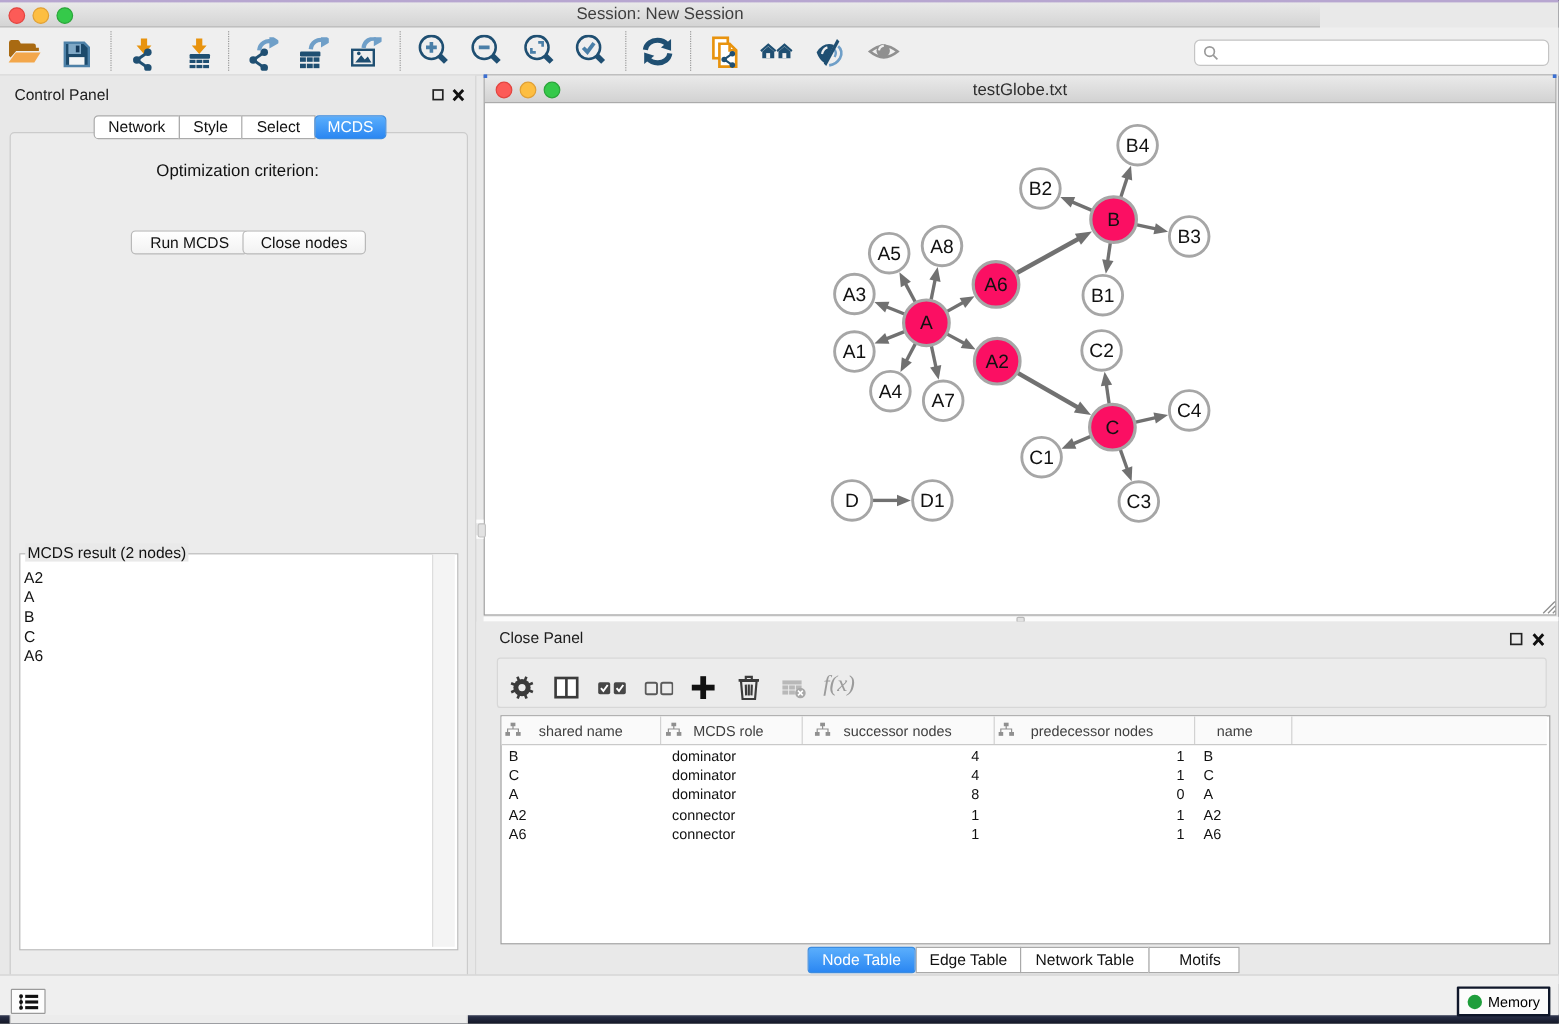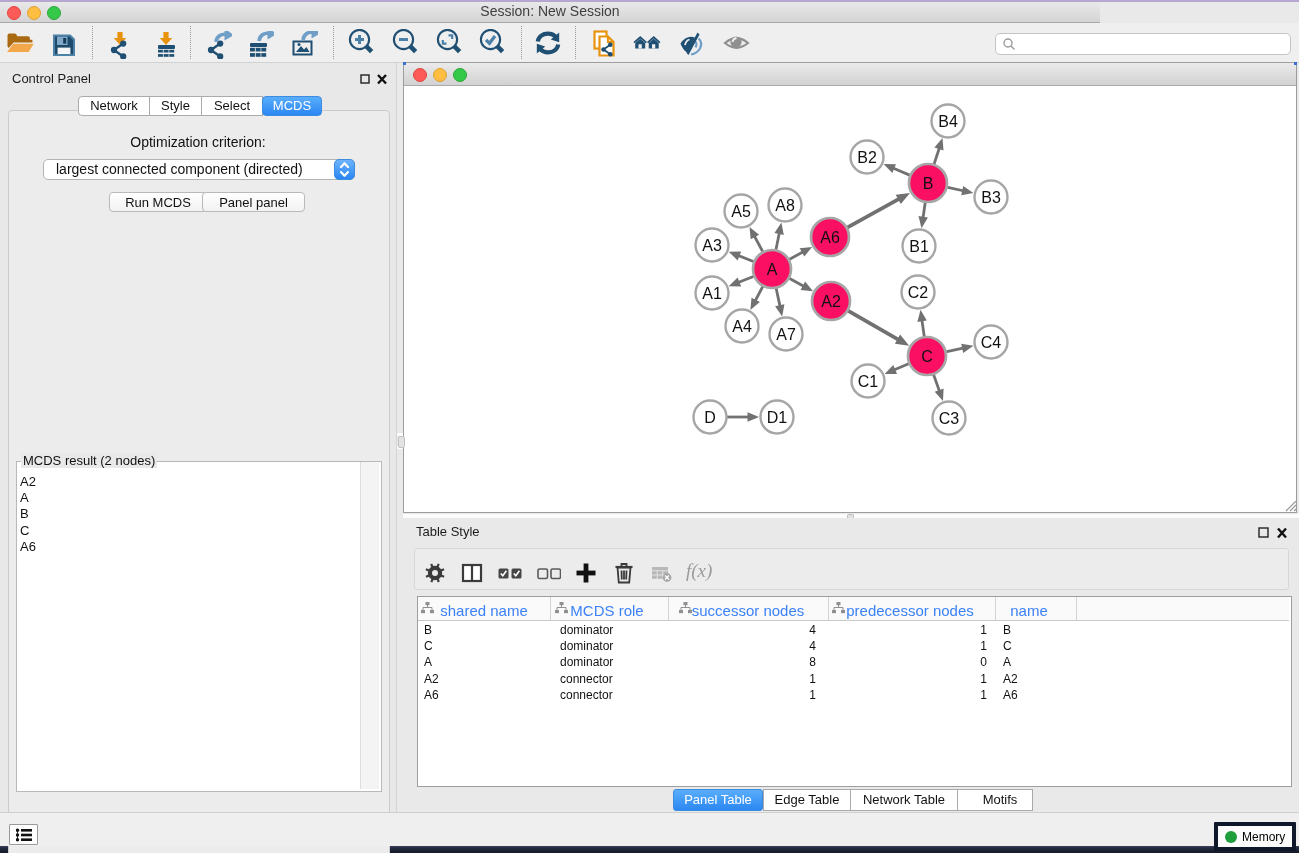--- a/index.html
+++ b/index.html
@@ -35,30 +35,30 @@
 #gbscroll{left:360px;top:399px;width:18px;height:327px;background:#f4f4f4;border-left:1px solid #ddd;}
 
 #netwin{left:403px;top:62px;width:894px;height:451px;background:#fff;border:1px solid #9d9d9d;box-sizing:border-box;}
 #nettitle{left:0;top:0;width:892px;height:22px;background:linear-gradient(#eaeaea,#d2d2d2);border-bottom:1px solid #ababab;}
 #nettitle .t{width:100%;top:3px;text-align:center;font-size:14px;color:#2e2e2e;}
 
 #tpanel{left:397px;top:518px;width:902px;height:302px;background:#e9e9e9;}
 #tpanel .hdr{left:19px;top:6px;font-size:13px;color:#1c1c1c;}
 #ttoolbar{left:17px;top:30px;width:873px;height:40px;background:#ececec;border:1px solid #d7d7d7;border-radius:3px;}
 #ttable{left:20px;top:78px;width:873px;height:189px;background:#fff;border:1px solid #9e9e9e;}
-#thead{left:0;top:0;width:871px;height:23px;background:#fafafa;border-bottom:1px solid #c9c9c9;font-size:15px;color:#3b82f6;}
+#thead{left:0;top:0;width:871px;height:23px;background:#fafafa;border-bottom:1px solid #c9c9c9;font-size:12px;color:#404040;}
 .vline{top:0;height:23px;width:0;border-left:1px solid #d2d2d2;}
 .hcell{top:5px;position:absolute;}
 .trow{position:absolute;font-size:12px;color:#111;}
 
 .btab{position:absolute;height:18px;background:#fff;border:1px solid #a9a9a9;font-size:13px;color:#111;text-align:center;padding-top:2px;}
 .btabsel{background:linear-gradient(#5aaefc,#2b87f2);color:#fff;border-color:#3c8ce0;border-radius:3px;z-index:3;}
 
 #statusbar{left:0;top:812px;width:1299px;height:33px;background:#efefef;border-top:1px solid #cfcfcf;}
-#memorybtn{left:1214px;top:9px;width:74px;height:21px;background:#fcfcfc;border:4px solid #0f172a;border-radius:1px;font-size:12px;color:#000;}
+#memorybtn{left:1214px;top:9px;width:74px;height:21px;background:#fcfcfc;border:2px solid #0f172a;border-radius:1px;font-size:12px;color:#000;}
 #lefticon{left:9px;top:11px;width:27px;height:19px;background:#fdfdfd;border:1px solid #9a9a9a;border-radius:1px;}
 </style></head>
 <body>
 <div class="abs" id="app"></div>
 <div class="abs" style="left:0;top:845px;width:1299px;height:8px;background:linear-gradient(180deg,#4a5068 0%,#252b42 35%,#141827 100%);"></div>
 <div class="abs" id="purpletop"></div>
 <div class="abs" id="titlebar">
  <div class="abs tl" style="left:7px;background:#fc5b57;border:1px solid #e2443f;"></div>
  <div class="abs tl" style="left:27px;background:#fdbe41;border:1px solid #e0a035;"></div>
  <div class="abs tl" style="left:47px;background:#35c94a;border:1px solid #2ba53a;"></div>
@@ -208,40 +208,33 @@
       <path d="M18 1 L26 9.5 M26 1 L18 9.5" stroke="#111" stroke-width="2.4"></path>
     </svg>
  <div class="abs" id="innerpanel"></div>
  <div class="abs" id="optlabel">Optimization criterion:</div>
  <div class="abs tabrow" style="left:0;top:33px;width:396px;">
   <div class="tab" style="left:78px;width:70px;border-radius:4px 0 0 4px;">Network</div>
   <div class="tab" style="left:149px;width:51px;">Style</div>
   <div class="tab" style="left:201px;width:60px;">Select</div>
   <div class="tab tabsel" style="left:262px;width:58px;">MCDS</div>
  </div>
- <div class="abs" id="dropdown">
-  <div class="abs txt">largest connected component (directed)</div>
-  <div class="abs btn">
-        <svg style="position:absolute;left:3px;top:2px" width="13" height="15" viewBox="0 0 13 15">
-          <path d="M3 5 L6.5 1.2 L10 5 M3 10 L6.5 13.8 L10 10" stroke="#fff" stroke-width="2.1" fill="none" stroke-linecap="round" stroke-linejoin="round"></path>
-        </svg>
-      </div>
- </div>
  <div class="abs btnw" style="left:93px;top:129px;width:96px;height:16px;padding-top:2px;margin-left:16px;">Run MCDS</div>
- <div class="abs btnw" style="left:202px;top:129px;width:101px;height:16px;padding-top:2px;">Panel panel</div>
+ <div class="abs btnw" style="left:202px;top:129px;width:101px;height:16px;padding-top:2px;">Close nodes</div>
  <div class="abs" id="groupbox"></div>
  <div class="abs" id="gbscroll"></div>
  <div class="abs" id="gblegend">MCDS result (2 nodes)</div>
  <div class="abs" id="gblist">A2<br>A<br>B<br>C<br>A6</div>
 </div>
 <div class="abs" id="netwin">
  <div class="abs" id="nettitle">
   <div class="abs tl" style="left:9px;top:5px;background:#fc5b57;border:1px solid #e2443f;"></div>
   <div class="abs tl" style="left:29px;top:5px;background:#fdbe41;border:1px solid #e0a035;"></div>
   <div class="abs tl" style="left:49px;top:5px;background:#35c94a;border:1px solid #2ba53a;"></div>
+  <div class="abs t">testGlobe.txt</div>
  </div>
  <svg class="abs" style="left:0;top:23px" width="892" height="427" viewBox="0 0 892 427" font-family="Liberation Sans, sans-serif">
       <line x1="351.3" y1="189.7" x2="333.5" y2="196.8" stroke="#717171" stroke-width="2.8"></line>
       <polygon points="324.7,200.3 333.6,191.6 337.2,200.5" fill="#717171"></polygon>
       <line x1="351.3" y1="176.3" x2="333.5" y2="169.2" stroke="#717171" stroke-width="2.8"></line>
       <polygon points="324.7,165.7 337.2,165.5 333.6,174.4" fill="#717171"></polygon>
       <line x1="359.5" y1="167.1" x2="350.0" y2="149.3" stroke="#717171" stroke-width="2.8"></line>
       <polygon points="345.5,140.9 355.1,148.8 346.7,153.3" fill="#717171"></polygon>
       <line x1="371.6" y1="165.4" x2="375.5" y2="145.9" stroke="#717171" stroke-width="2.8"></line>
       <polygon points="377.4,136.6 379.8,148.9 370.5,147.0" fill="#717171"></polygon>
@@ -323,21 +316,21 @@
     </svg>
  <div class="abs" style="left:-1px;top:-1px;width:3px;height:3px;background:#3b6fd2;"></div>
  <div class="abs" style="right:-1px;top:-1px;width:3px;height:3px;background:#3b6fd2;"></div>
 </div>
 <div class="abs" style="left:403px;top:514px;width:896px;height:4px;background:#fcfcfc;"></div>
 <div class="abs" style="left:397px;top:433px;width:6px;height:3px;background:#fdfdfd;"></div>
 <div class="abs" style="left:397px;top:446px;width:6px;height:3px;background:#fdfdfd;"></div>
 <div class="abs" style="left:397.5px;top:436px;width:5px;height:10px;background:#e2e2e2;border:1px solid #c2c2c2;border-radius:2px;"></div>
 <div class="abs" style="left:847px;top:513.5px;width:5px;height:3px;background:#e2e2e2;border:1px solid #bababa;border-radius:1.5px;"></div>
 <div class="abs" id="tpanel">
- <div class="abs hdr">Table Style</div>
+ <div class="abs hdr">Close Panel</div>
  <svg class="abs" style="left:861px;top:9px" width="30" height="12" viewBox="0 0 30 12">
       <rect x="1" y="1" width="9" height="9" fill="none" stroke="#222" stroke-width="1.4"></rect>
       <path d="M20 1.5 L28 10.5 M28 1.5 L20 10.5" stroke="#111" stroke-width="2.4"></path>
     </svg>
  <div class="abs" id="ttoolbar">
       <svg class="abs" style="left:8px;top:12px" width="24" height="24" viewBox="0 0 24 24">
         <g fill="#3b3b3b">
           <rect x="10.9" y="2.2" width="2.2" height="4" transform="rotate(22 12 12)"></rect>
           <rect x="10.9" y="2.2" width="2.2" height="4" transform="rotate(67 12 12)"></rect>
           <rect x="10.9" y="2.2" width="2.2" height="4" transform="rotate(112 12 12)"></rect>
@@ -462,21 +455,21 @@
       <div class="trow" style="left:142px;top:75px">connector</div>
       <div class="trow" style="left:300px;top:75px;width:98px;text-align:right">1</div>
       <div class="trow" style="left:470px;top:75px;width:99px;text-align:right">1</div>
       <div class="trow" style="left:585px;top:75px">A2</div>
       <div class="trow" style="left:6px;top:91px">A6</div>
       <div class="trow" style="left:142px;top:91px">connector</div>
       <div class="trow" style="left:300px;top:91px;width:98px;text-align:right">1</div>
       <div class="trow" style="left:470px;top:91px;width:99px;text-align:right">1</div>
       <div class="trow" style="left:585px;top:91px">A6</div>
  </div>
- <div class="btab btabsel abs" style="left:276px;top:271px;width:88px;">Panel Table</div>
+ <div class="btab btabsel abs" style="left:276px;top:271px;width:88px;">Node Table</div>
  <div class="btab abs" style="left:366px;top:271px;width:86px;">Edge Table</div>
  <div class="btab abs" style="left:453px;top:271px;width:106px;">Network Table</div>
  <div class="btab abs" style="left:560px;top:271px;width:64px;padding-left:10px;">Motifs</div>
 </div>
 <div class="abs" id="statusbar">
  <div class="abs" id="lefticon">
       <svg style="position:absolute;left:6px;top:2.5px" width="16" height="14" viewBox="0 0 16 14">
         <line x1="1.5" y1="1" x2="1.5" y2="13" stroke="#111" stroke-width="0.8"></line>
         <g fill="#111">
           <circle cx="1.5" cy="2.2" r="1.7"></circle>

